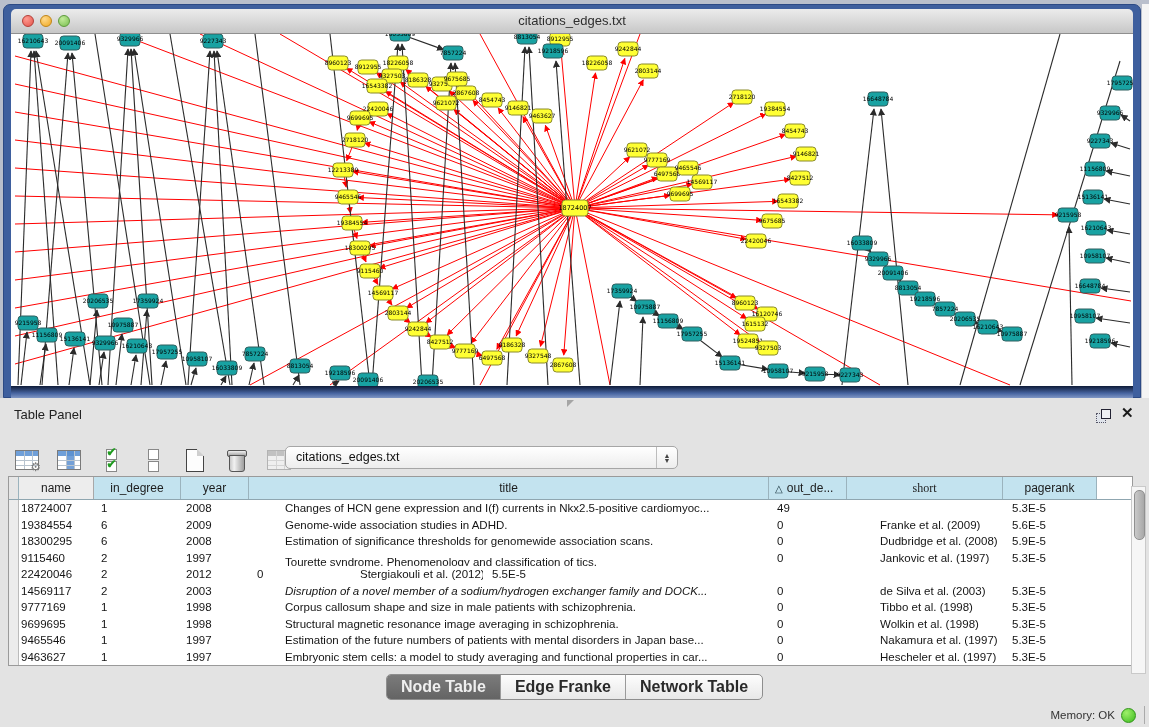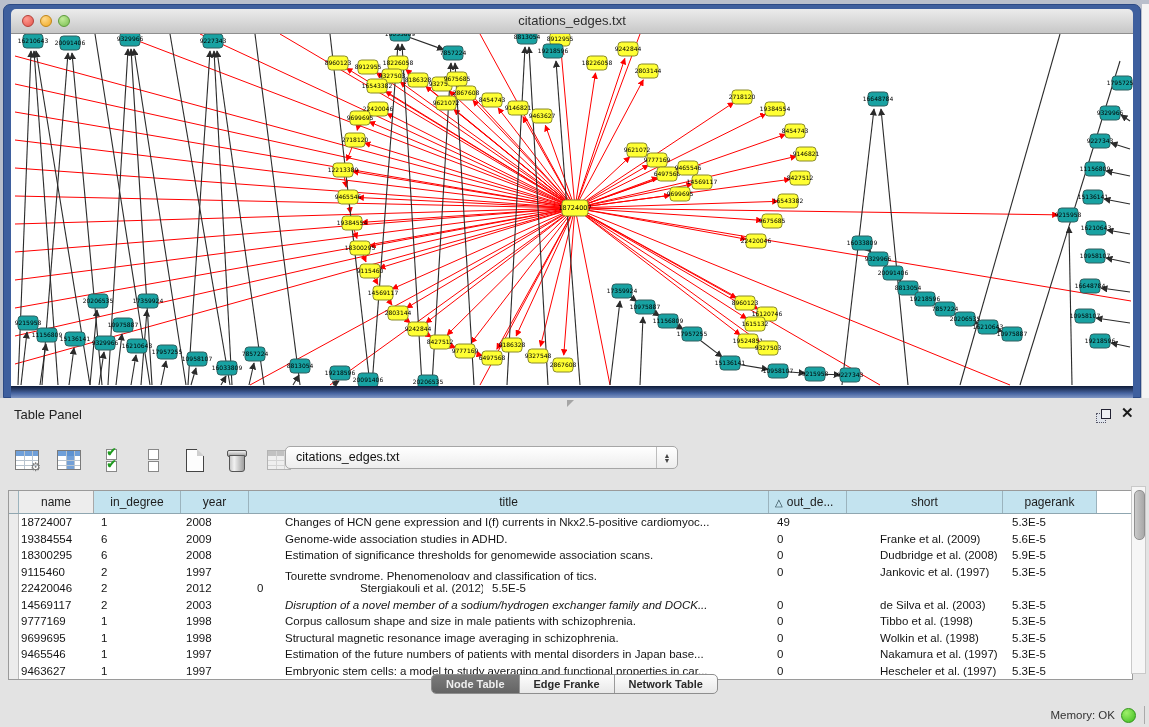--- a/index.html
+++ b/index.html
@@ -51,38 +51,38 @@
   .trash .body{position:absolute;left:2px;right:2px;top:7px;bottom:0;background:linear-gradient(90deg,#c9c9c9,#f2f2f2 30%,#9e9e9e);border:1px solid #555;border-radius:0 0 3px 3px;}
   .tb-disabled{opacity:.45;filter:grayscale(1);}
   .fx{font-family:"DejaVu Serif",serif;font-style:italic;font-size:15px;color:#222;}
 
   #table-combo{position:absolute;left:285px;top:48px;width:393px;height:23px;background:linear-gradient(#ffffff,#ededed);
     border:1px solid #a6a6a6;border-radius:5px;box-sizing:border-box;font-size:12.5px;color:#111;}
   #table-combo .val{position:absolute;left:10px;top:3px;}
   #table-combo .step{position:absolute;right:0;top:0;bottom:0;width:20px;border-left:1px solid #bdbdbd;
     display:flex;flex-direction:column;align-items:center;justify-content:center;font-size:7px;color:#444;line-height:5px;}
 
-  #data-table{position:absolute;left:8px;top:92px;width:1123px;background:#5eead4;border:1px solid #9a9a9a;box-sizing:content-box;}
+  #data-table{position:absolute;left:8px;top:78px;width:1123px;background:#5eead4;border:1px solid #9a9a9a;box-sizing:content-box;}
   #tbl-header{display:flex;height:22px;background:#c3e3ef;border-bottom:1px solid #8fa6b0;}
   .hcell{box-sizing:border-box;border-right:1px solid #9bb3bd;font-size:12px;color:#1c1c1c;
     display:flex;align-items:center;justify-content:center;overflow:hidden;white-space:nowrap;}
   .hcell.gray{background:#ededed;border-right:1px solid #a8a8a8;}
   .hcell.strip{background:#e6e6e6;}
   .hcell.filler{background:#ffffff;border-right:none;}
   .hcell.leftal{justify-content:flex-start;padding-left:6px;}
   .sort-tri{font-size:10px;margin-right:4px;color:#17323c;}
   .trow{display:flex;height:16.5px;background:#fff;}
   .tcell{box-sizing:border-box;font-size:11.5px;color:#141414;white-space:nowrap;overflow:hidden;
     display:flex;align-items:center;}
   #vscroll{position:absolute;left:1131px;top:88px;width:15px;height:188px;background:#f6f6f6;border:1px solid #c9c9c9;box-sizing:border-box;}
   #vscroll .thumb{position:absolute;left:2px;top:3px;width:9px;height:48px;background:linear-gradient(90deg,#c9c9c9,#a8a8a8);border-radius:5px;border:1px solid #909090;}
 
   #tabs{position:absolute;left:0;right:0;top:276px;display:flex;justify-content:center;}
   .seg{display:flex;border:1px solid #8e8e8e;border-radius:5px;overflow:hidden;background:linear-gradient(#fdfdfd,#e8e8e8);}
-  .seg .tab{padding:3px 14px;font-size:11px;font-weight:bold;color:#2a2a2a;border-right:1px solid #9a9a9a;}
+  .seg .tab{padding:3px 14px;font-size:16px;font-weight:bold;color:#2a2a2a;border-right:1px solid #9a9a9a;}
   .seg .tab:last-child{border-right:none;}
   .seg .tab.sel{background:linear-gradient(#7b7b7b,#646464);color:#efefef;}
 
   #statusbar{position:absolute;right:0;bottom:0;height:24px;display:flex;align-items:center;}
   #mem-label{font-size:11.5px;color:#333;margin-right:6px;}
   #mem-dot{width:13px;height:13px;border-radius:50%;background:radial-gradient(circle at 35% 30%,#9ef06a,#3dbb1f);border:1px solid #2f9417;margin-right:8px;}
   #status-div{width:1px;height:18px;background:#aaa;margin-right:4px;}
 
   svg text{font-family:"DejaVu Sans",sans-serif;}
 </style>
@@ -582,21 +582,21 @@
           <div class="hcell" style="width: 68px;">
             <span>year</span>
           </div>
           <div class="hcell" style="width: 520px;">
             <span>title</span>
           </div>
           <div class="hcell leftal" style="width: 78px;">
             <span class="sort-tri">△</span>
             <span>out_de...</span>
           </div>
-          <div class="hcell" style="width: 156px;">
+          <div class="hcell" style="width: 156px; font-family: Liberation Serif, serif;">
             <span>short</span>
           </div>
           <div class="hcell" style="width: 94px;">
             <span>pagerank</span>
           </div>
           <div class="hcell filler" style="flex: 1 1 0%;"></div>
         </div>
       <div id="tbl-body">
           <div class="trow">
             <div class="tcell" style="width: 10px; background: rgb(236, 236, 236); border-right: 1px solid rgb(187, 187, 187);"></div>

